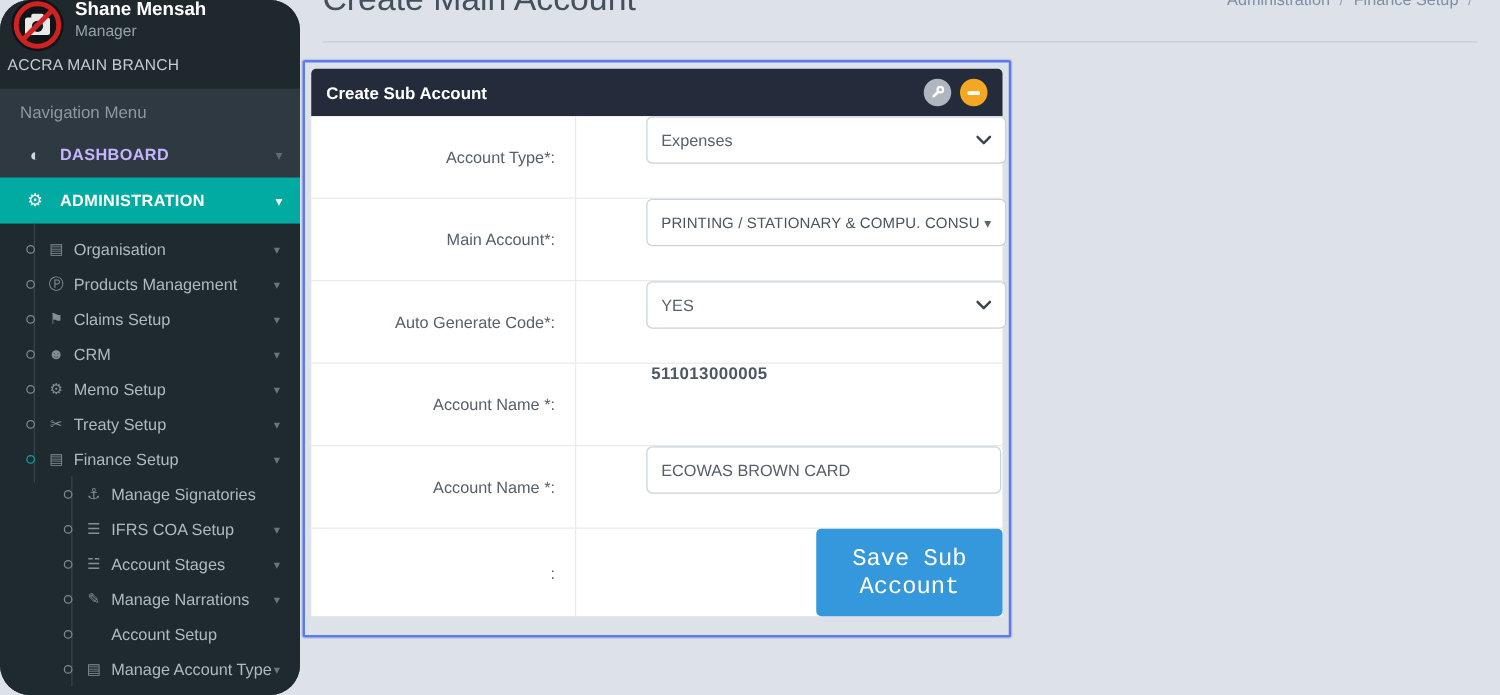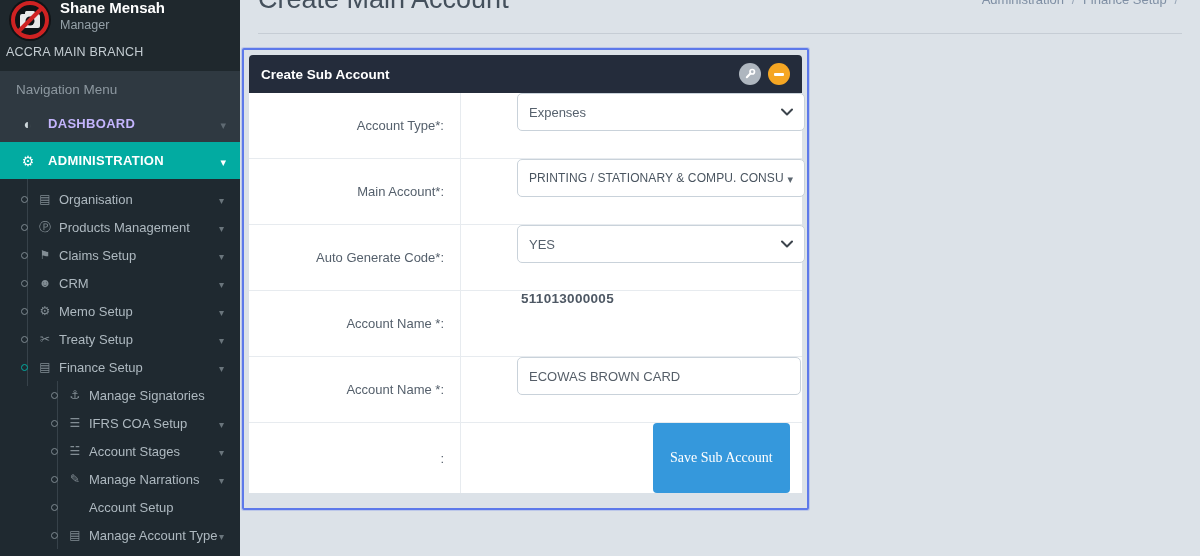--- a/index.html
+++ b/index.html
@@ -5,21 +5,21 @@
   :root{
     --teal:#02aba1; --panel-border:#5d79ea; --panel-header:#242c3b;
     --button-blue:#3598dc; --collapse-orange:#f5a623;
     --sidebar-dark:#2f3941; --submenu-dark:#1f2930; --page-bg:#dce2e8;
   }
   *{box-sizing:border-box;margin:0;padding:0;}
   html,body{width:1200px;height:556px;overflow:hidden;}
   body{font-family:"Liberation Sans","DejaVu Sans",sans-serif;background:var(--page-bg,#dce2e8);display:flex;}
 
   
-  .sidebar{width:240px;min-width:240px;height:556px;background:var(--sidebar-dark,#2f3941);display:flex;flex-direction:column;overflow:hidden;}
+  .sidebar{width:240px;min-width:240px;height:556px;background:var(--sidebar-dark,#2f3941);display:flex;flex-direction:column;overflow:hidden;border-radius:24px;}
   .user-panel{background:#1f282d;padding:0 8px 12px 8px;margin-top:-4px;}
   .user-top{display:flex;align-items:flex-start;}
   .avatar{width:44px;height:44px;flex:0 0 44px;margin:2px 8px 0 0;}
   .user-meta{padding-top:2px;}
   .user-name{color:#fff;font-size:15px;font-weight:bold;line-height:19px;}
   .user-role{color:#95a1a8;font-size:12.5px;line-height:17px;}
   .user-branch{color:#c4cdd2;font-size:12.5px;margin-top:3px;margin-left:-2px;letter-spacing:.2px;}
   .nav-header{color:#8d98a0;font-size:13.5px;padding:11px 16px 10px 16px;height:34px;}
   .side-item{height:37px;display:flex;align-items:center;padding:0 14px 0 18px;cursor:pointer;}
   .side-item .ti{width:20px;font-size:14px;color:#cfd8dc;margin-right:10px;text-align:center;}
@@ -65,21 +65,21 @@
   .label-col{width:212px;min-width:212px;border-right:1px solid #e7ebef;display:flex;align-items:center;justify-content:flex-end;padding-right:16px;color:#55606c;font-size:13px;}
   .field-col{flex:1;display:flex;padding-left:18px;}
 
   .sel{width:288px;height:38px;border:1px solid #c9d2da;border-radius:5px;background:#fff;display:flex;align-items:center;padding:0 11px;cursor:pointer;}
   .sel .sel-text{flex:1;font-size:13px;color:#56616d;white-space:nowrap;overflow:hidden;}
   .sel.upper .sel-text{font-size:12px;color:#4a5560;letter-spacing:.1px;}
   .chev{flex:0 0 12px;}
   .tri::after{content:"▾";color:#5c6670;font-size:11px;}
   .static-val{font-size:13.5px;font-weight:bold;color:#4e5864;letter-spacing:.3px;padding-left:4px;}
   .txt-input{width:284px;height:38px;border:1px solid #c9d2da;border-radius:5px;padding:0 11px;font-size:13px;color:#555e68;font-family:Liberation Sans, sans-serif;outline:none;}
-  .save-btn{margin-left:136px;background:var(--button-blue,#3598dc);color:#fff;border:none;border-radius:4px;font-size:14px;padding:9px 17px;cursor:pointer;font-family:Liberation Serif, serif;}
+  .save-btn{margin-left:136px;background:var(--button-blue,#3598dc);color:#fff;border:none;border-radius:4px;font-size:19px;padding:9px 17px;cursor:pointer;font-family:Liberation Mono, monospace;}
 </style>
 </head>
 <body>
 
 <div class="sidebar">
   <div class="user-panel">
     <div class="user-top">
       <svg class="avatar" viewBox="0 0 44 44">
         <circle cx="22" cy="22" r="21" fill="#101417"></circle>
         <rect x="12" y="16" width="20" height="14" rx="2" fill="#e8e8e8"></rect>

